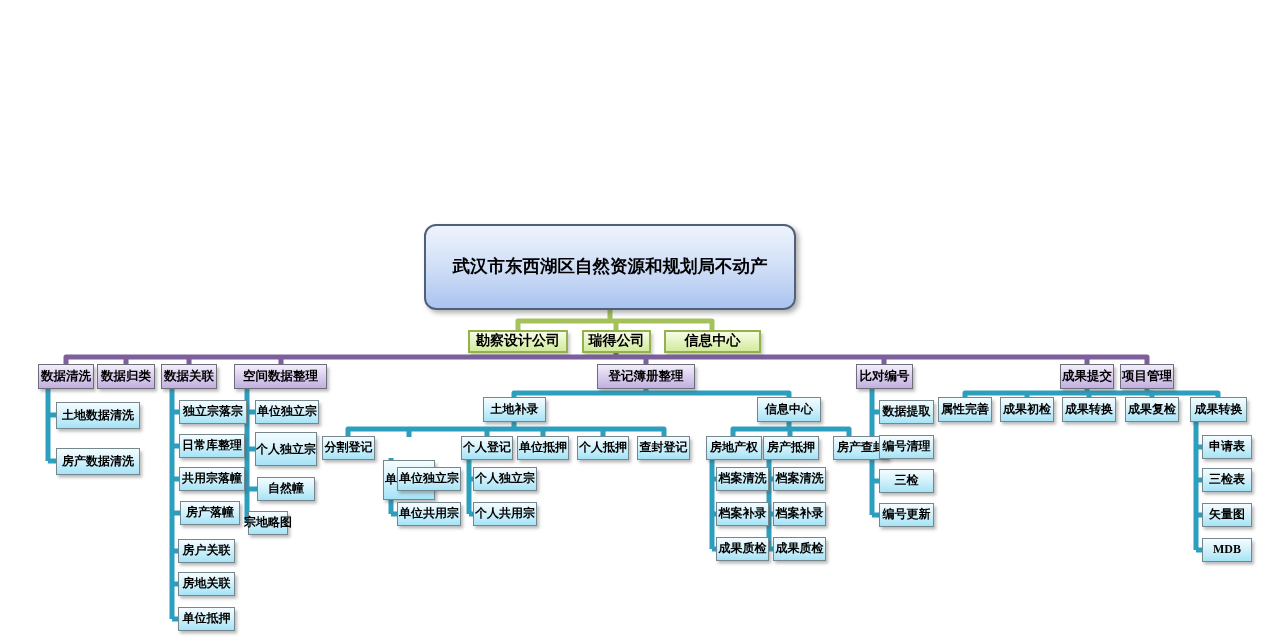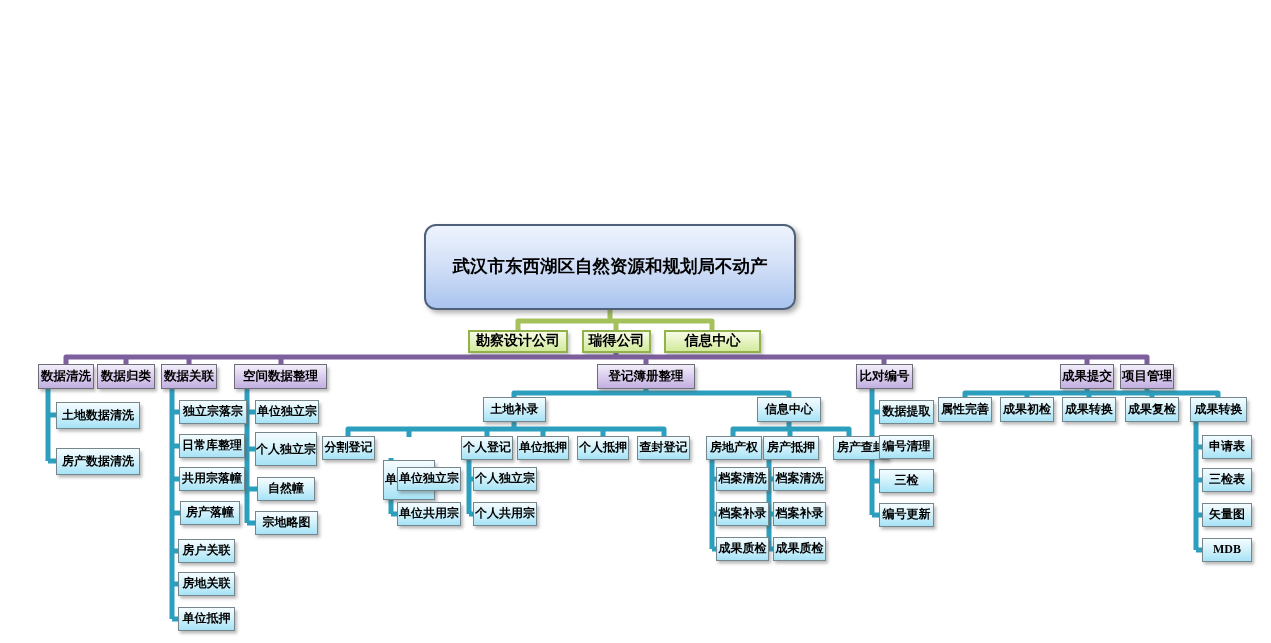--- a/index.html
+++ b/index.html
@@ -81,21 +81,21 @@
   <div class="bx cyan" style="left:179px;top:434px;width:66px;height:24px">日常库整理</div>
   <div class="bx cyan" style="left:179px;top:467px;width:66px;height:24px">共用宗落幢</div>
   <div class="bx cyan" style="left:180px;top:501px;width:60px;height:24px">房产落幢</div>
   <div class="bx cyan" style="left:178px;top:539px;width:57px;height:24px">房户关联</div>
   <div class="bx cyan" style="left:178px;top:572px;width:57px;height:24px">房地关联</div>
   <div class="bx cyan" style="left:178px;top:607px;width:57px;height:24px">单位抵押</div>
 
   <div class="bx cyan" style="left:255px;top:400px;width:64px;height:24px">单位独立宗</div>
   <div class="bx cyan wrap" style="left:255px;top:432px;width:62px;height:34px">个人独立宗</div>
   <div class="bx cyan" style="left:257px;top:477px;width:58px;height:24px">自然幢</div>
-  <div class="bx cyan" style="left:255px;top:511px;width:63px;height:24px">宗地略图</div>
+  <div class="bx cyan" style="left:248px;top:511px;width:40px;height:24px">宗地略图</div>
 
   <div class="bx cyan" style="left:483px;top:397px;width:63px;height:25px">土地补录</div>
   <div class="bx cyan" style="left:757px;top:397px;width:64px;height:25px">信息中心</div>
 
   <div class="bx cyan" style="left:322px;top:436px;width:53px;height:24px">分割登记</div>
   <div class="bx cyan" style="left:383px;top:460px;width:52px;height:40px">单位登记</div>
   <div class="bx cyan" style="left:461px;top:436px;width:52px;height:24px">个人登记</div>
   <div class="bx cyan" style="left:517px;top:436px;width:52px;height:24px">单位抵押</div>
   <div class="bx cyan" style="left:577px;top:436px;width:52px;height:24px">个人抵押</div>
   <div class="bx cyan" style="left:637px;top:436px;width:53px;height:24px">查封登记</div>

